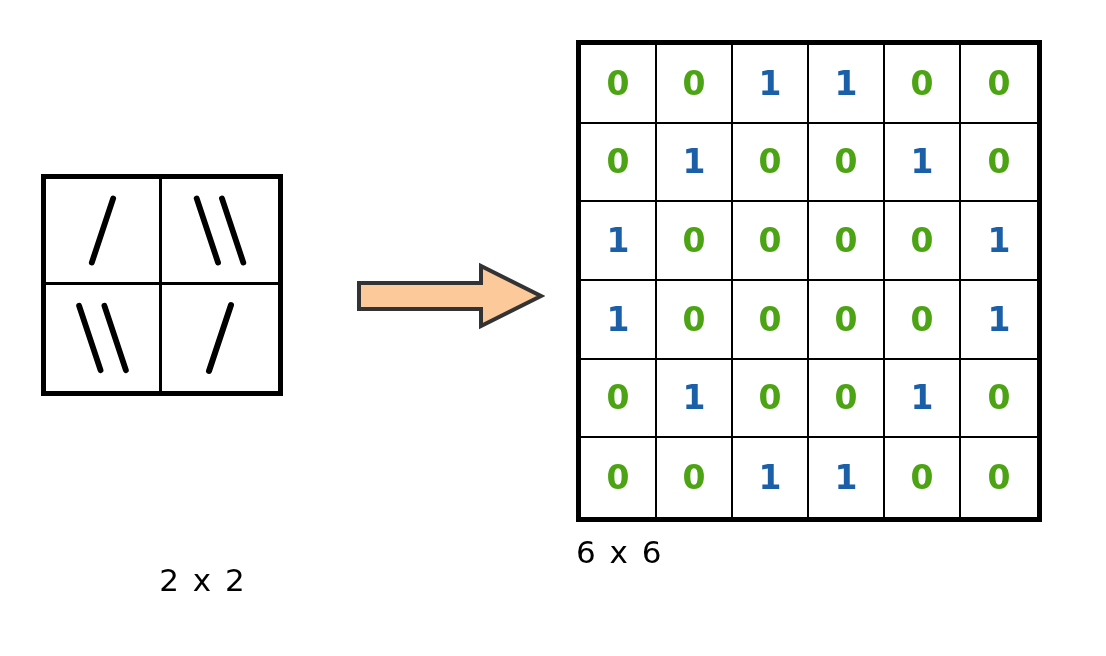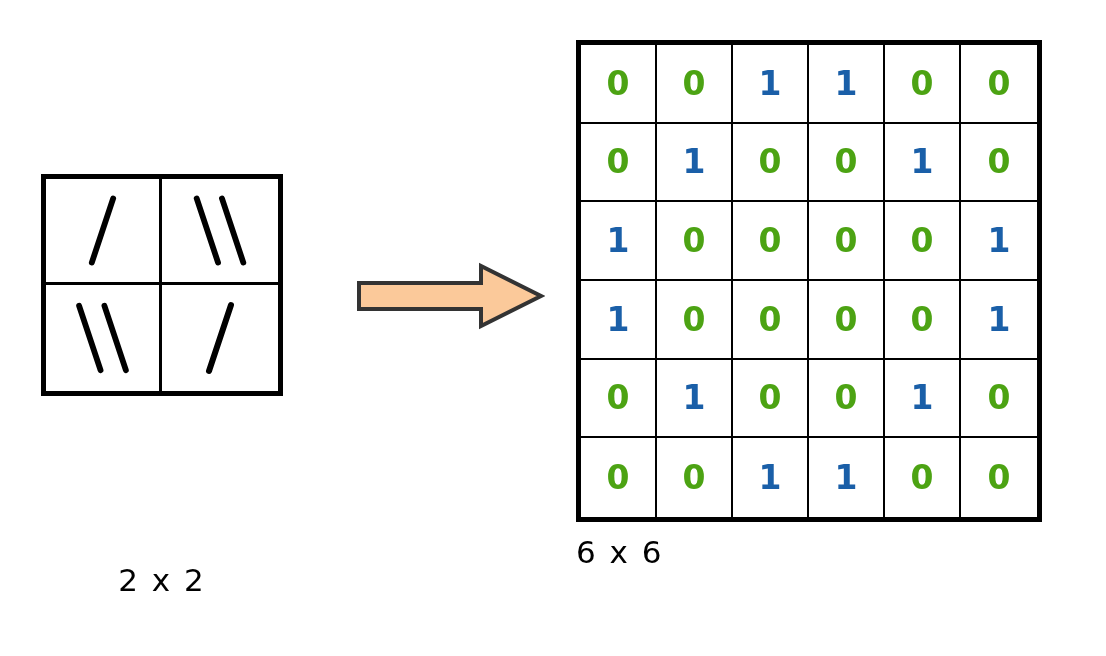--- a/index.html
+++ b/index.html
@@ -101,20 +101,21 @@
     font-weight: 500;
     letter-spacing: 2px;
     white-space: nowrap;
     font-family: "DejaVu Sans", sans-serif;
   }
   #caption-source {
     left: 0;
     top: 562px;
     width: 324px;
     text-align: center;
+    padding-left: 41px;
   }
   #caption-matrix {
     left: 576px;
     top: 534px;
     width: 466px;
     text-align: left;
   }
 </style>
 </head>
 <body>

